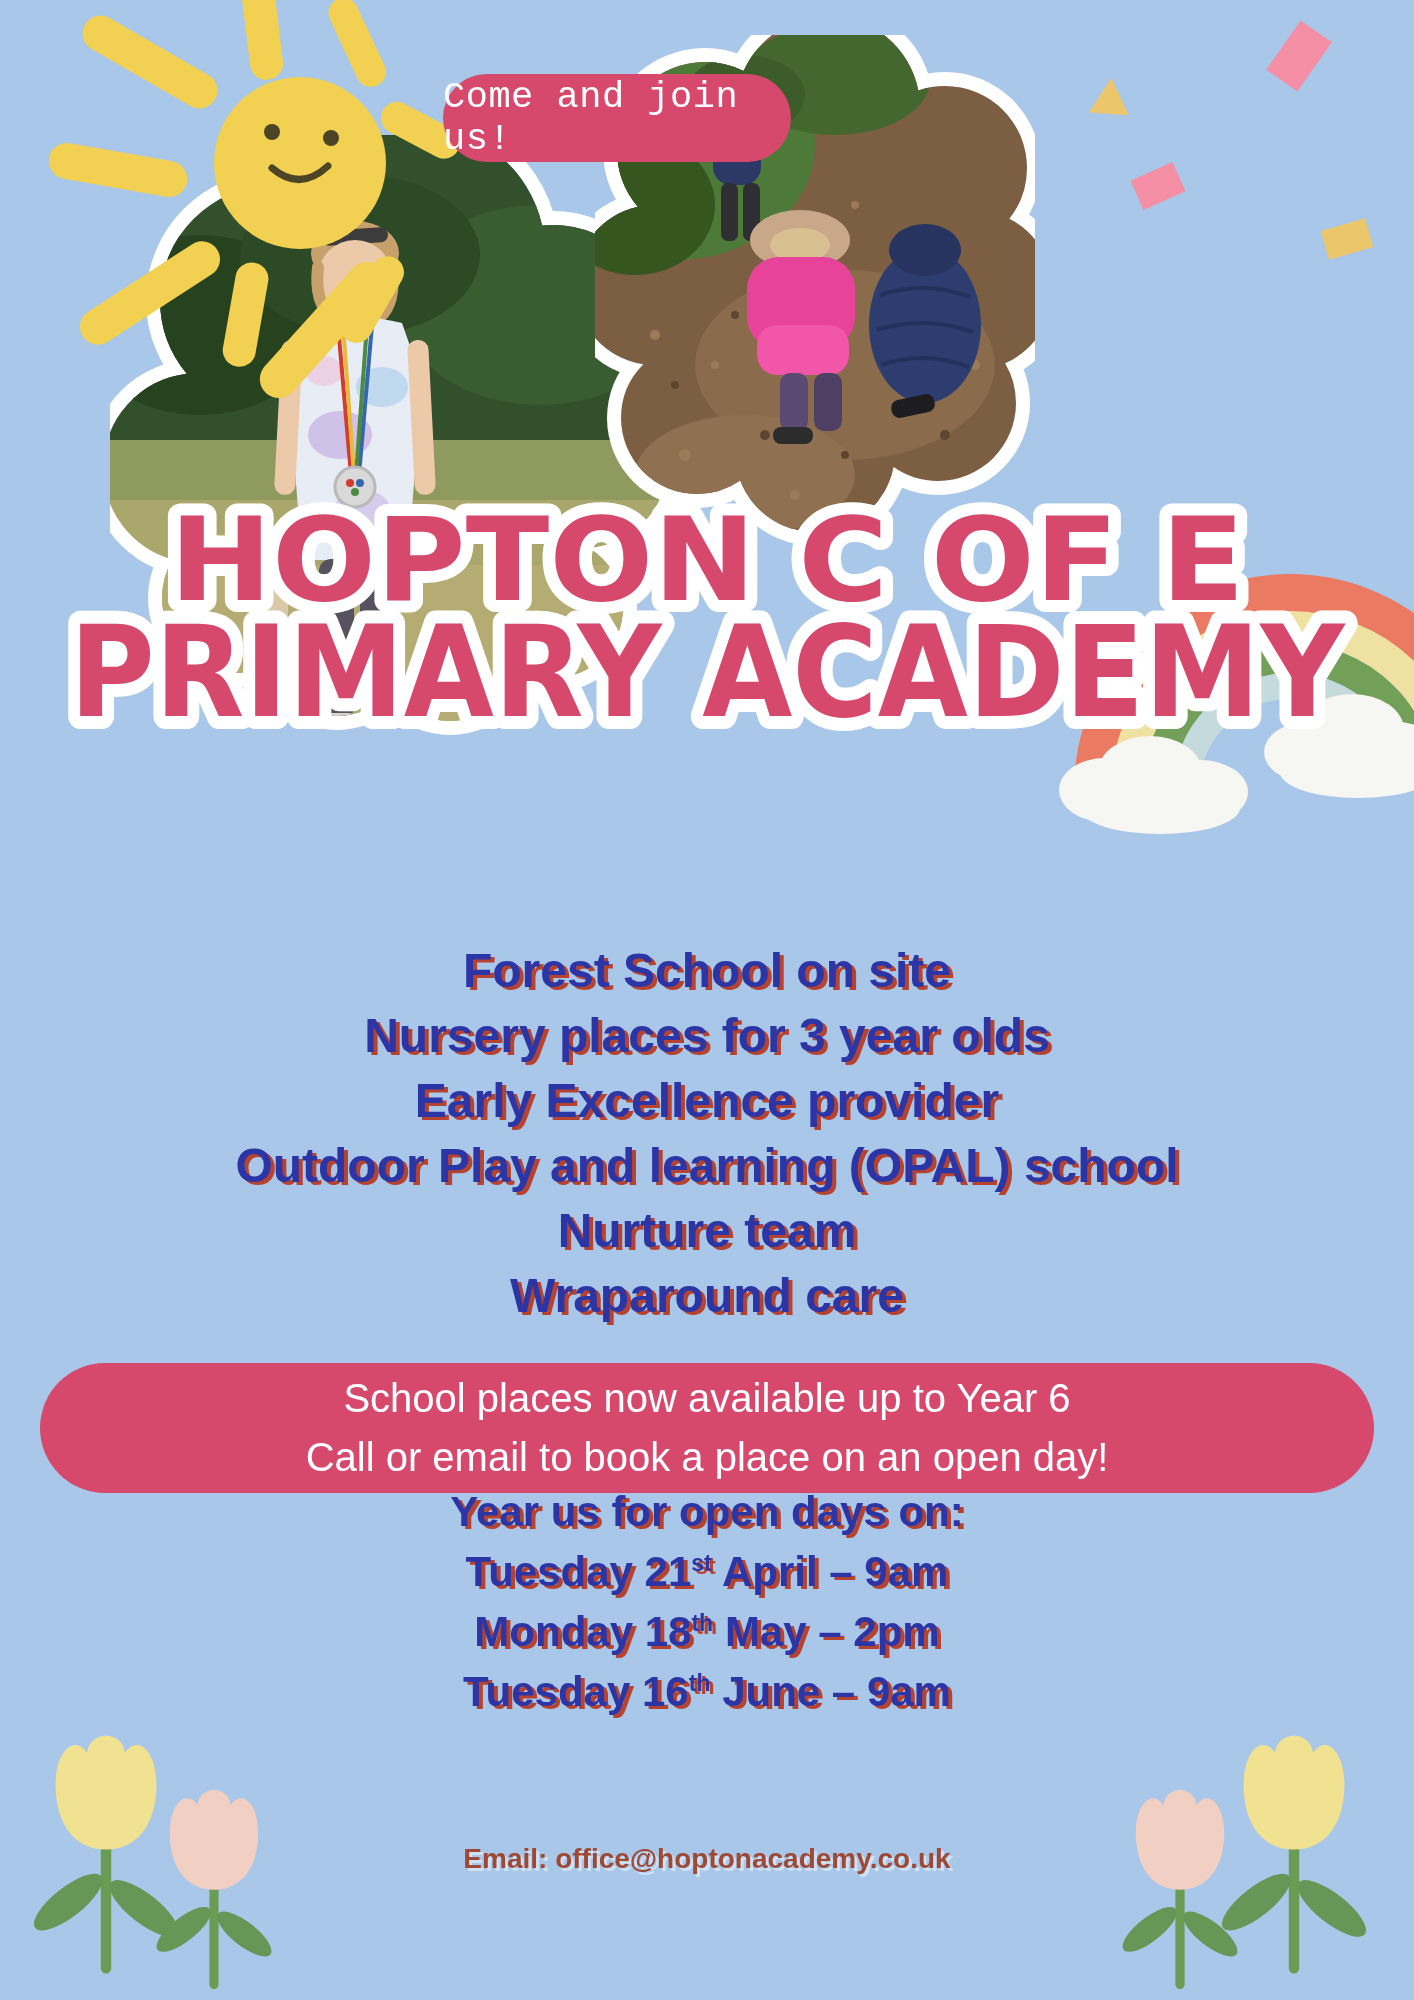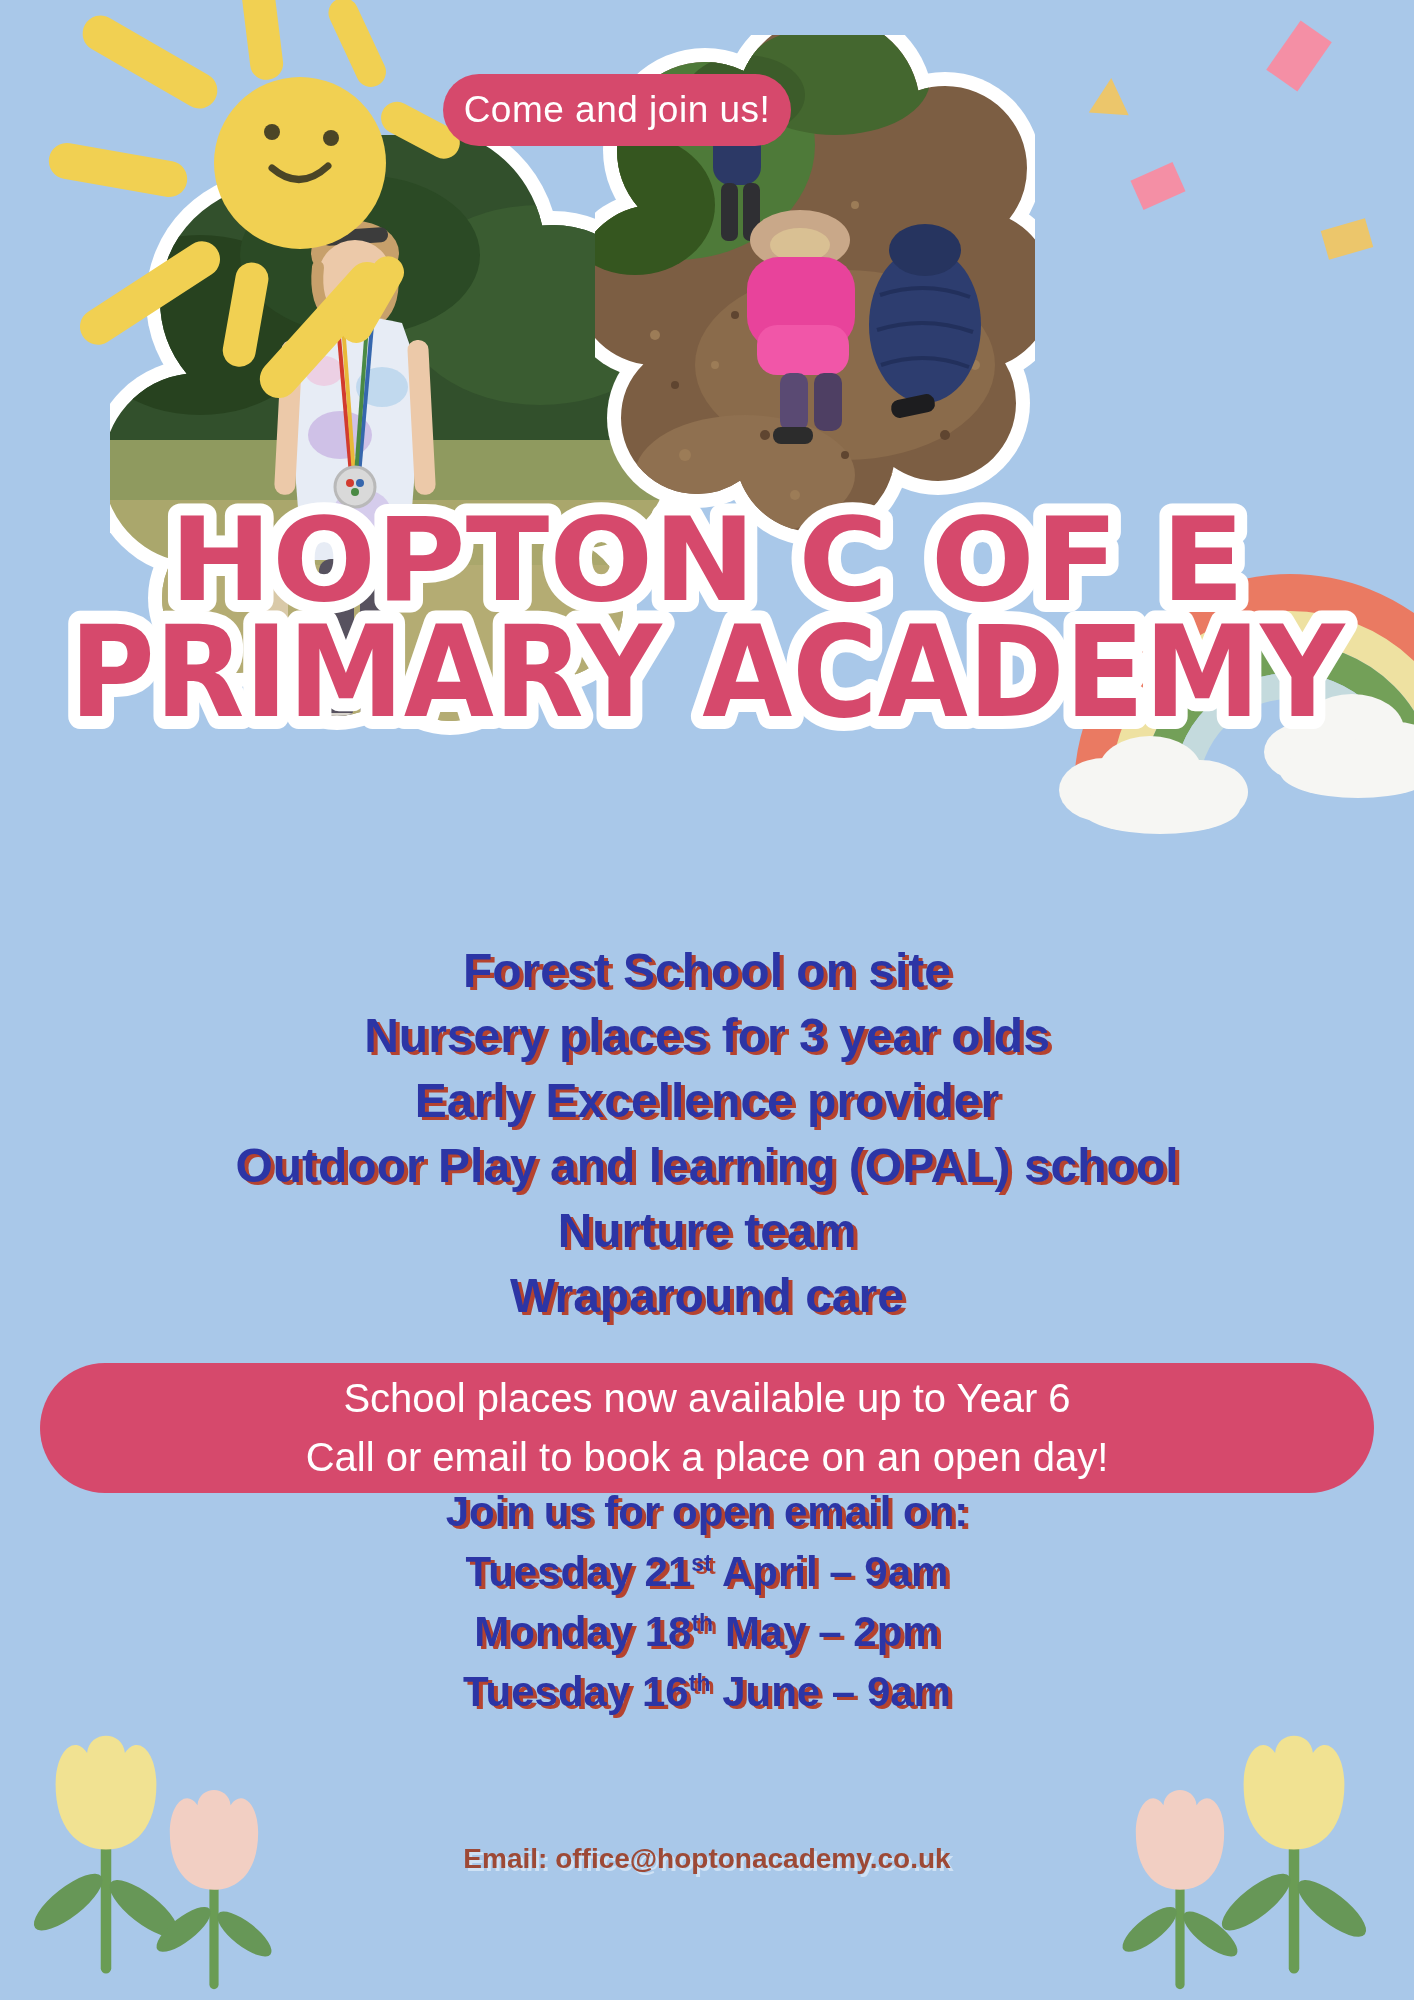--- a/index.html
+++ b/index.html
@@ -4,24 +4,24 @@
 <style>
   html,body{margin:0;padding:0;background:#6b7c90;}
   .poster{
     position:relative;width:1414px;height:2000px;margin:0 auto;
     background:var(--bg,#a9c8e9);overflow:hidden;
     font-family:"Liberation Sans",sans-serif;
   }
   .abs{position:absolute;}
   
   .pill{
-    position:absolute;left:443px;top:74px;width:348px;height:72px;
+    position:absolute;left:443px;top:74px;width:348px;height:88px;
     background:var(--pink,#d6496c);border-radius:44px;
     display:flex;align-items:center;justify-content:center;
-    color:#fff;font-size:37px;font-weight:400;letter-spacing:.5px;
+    color:#fff;font-size:37px;font-weight:400;letter-spacing:.5px;font-family:Liberation Mono, monospace;
   }
   
   .title-svg{position:absolute;left:0;top:420px;}
   .title-svg text{
     font-family:"DejaVu Sans",sans-serif;font-weight:bold;
     fill:var(--pink,#d6496c);stroke:#ffffff;stroke-linejoin:round;
     paint-order:stroke fill;text-anchor:middle;
   }
   
   .features{
@@ -293,21 +293,21 @@
     <div>Nurture team</div>
     <div>Wraparound care</div>
   </div>
 
   <div class="banner">
     <div>School places now available up to Year 6</div>
     <div>Call or email to book a place on an open day!</div>
   </div>
 
   <div class="open-days">
-    <div>Join us for open email on:</div>
+    <div>Year us for open days on:</div>
     <div class="date-line"><span>Tuesday 21</span><sup class="ord">st</sup><span> April – 9am</span></div>
     <div class="date-line"><span>Monday 18</span><sup class="ord">th</sup><span> May – 2pm</span></div>
     <div class="date-line"><span>Tuesday 16</span><sup class="ord">th</sup><span> June – 9am</span></div>
   </div>
 
   <svg class="abs" style="left:0;top:1680px;" width="330" height="320" viewBox="0 0 330 320">
     <g transform="translate(106,115) scale(1.05)">
       <rect x="-5" y="40" width="10" height="130" rx="5" fill="#6a9c54"></rect>
       <ellipse rx="40" ry="14" transform="translate(-36,102) rotate(-38)" fill="#679757"></ellipse>
       <ellipse rx="40" ry="14" transform="translate(36,108) rotate(38)" fill="#679757"></ellipse>

